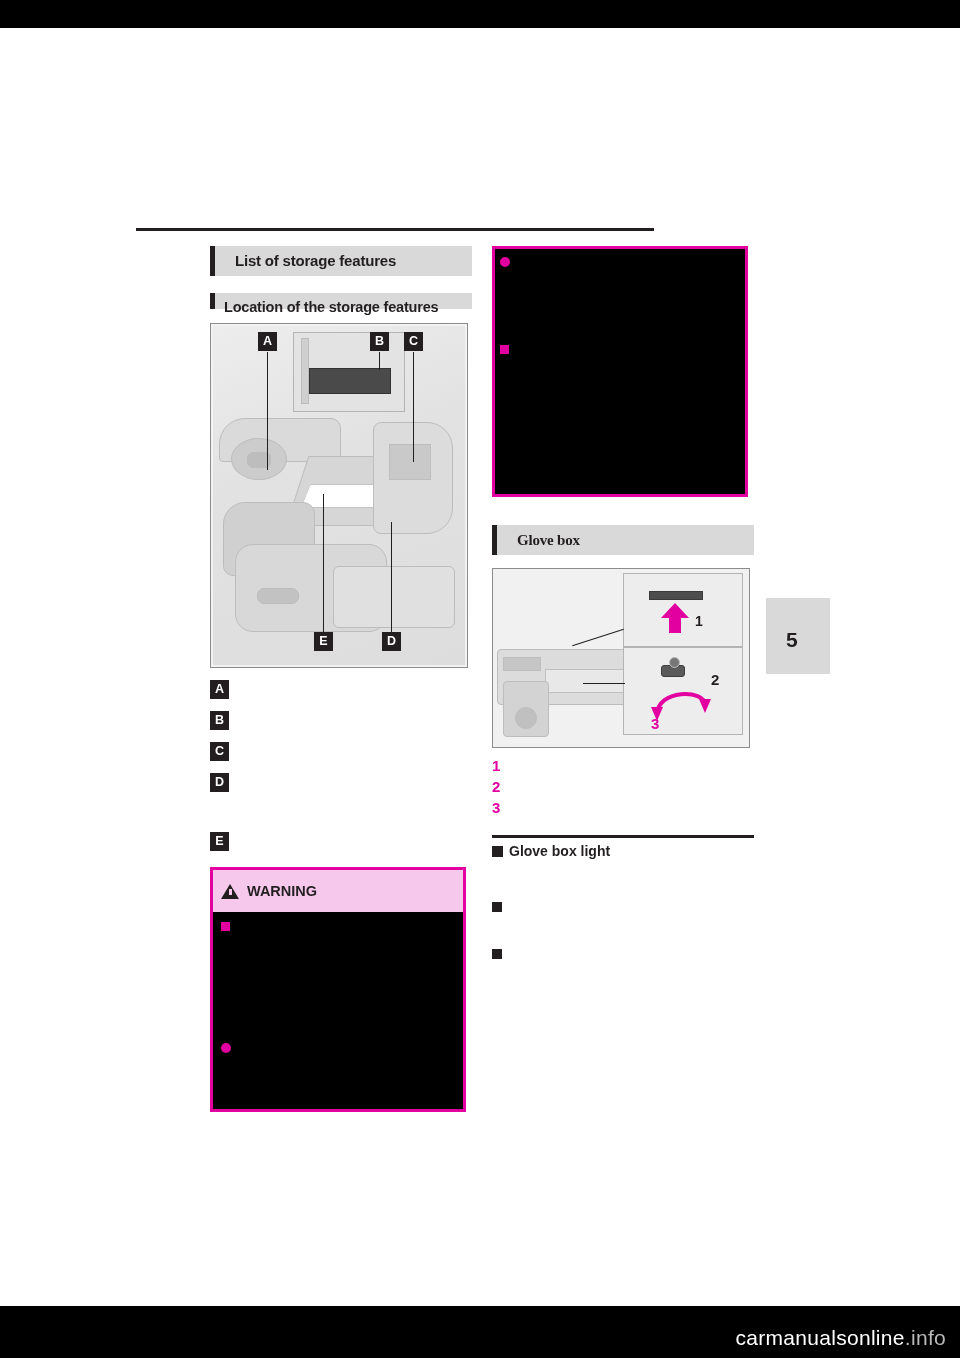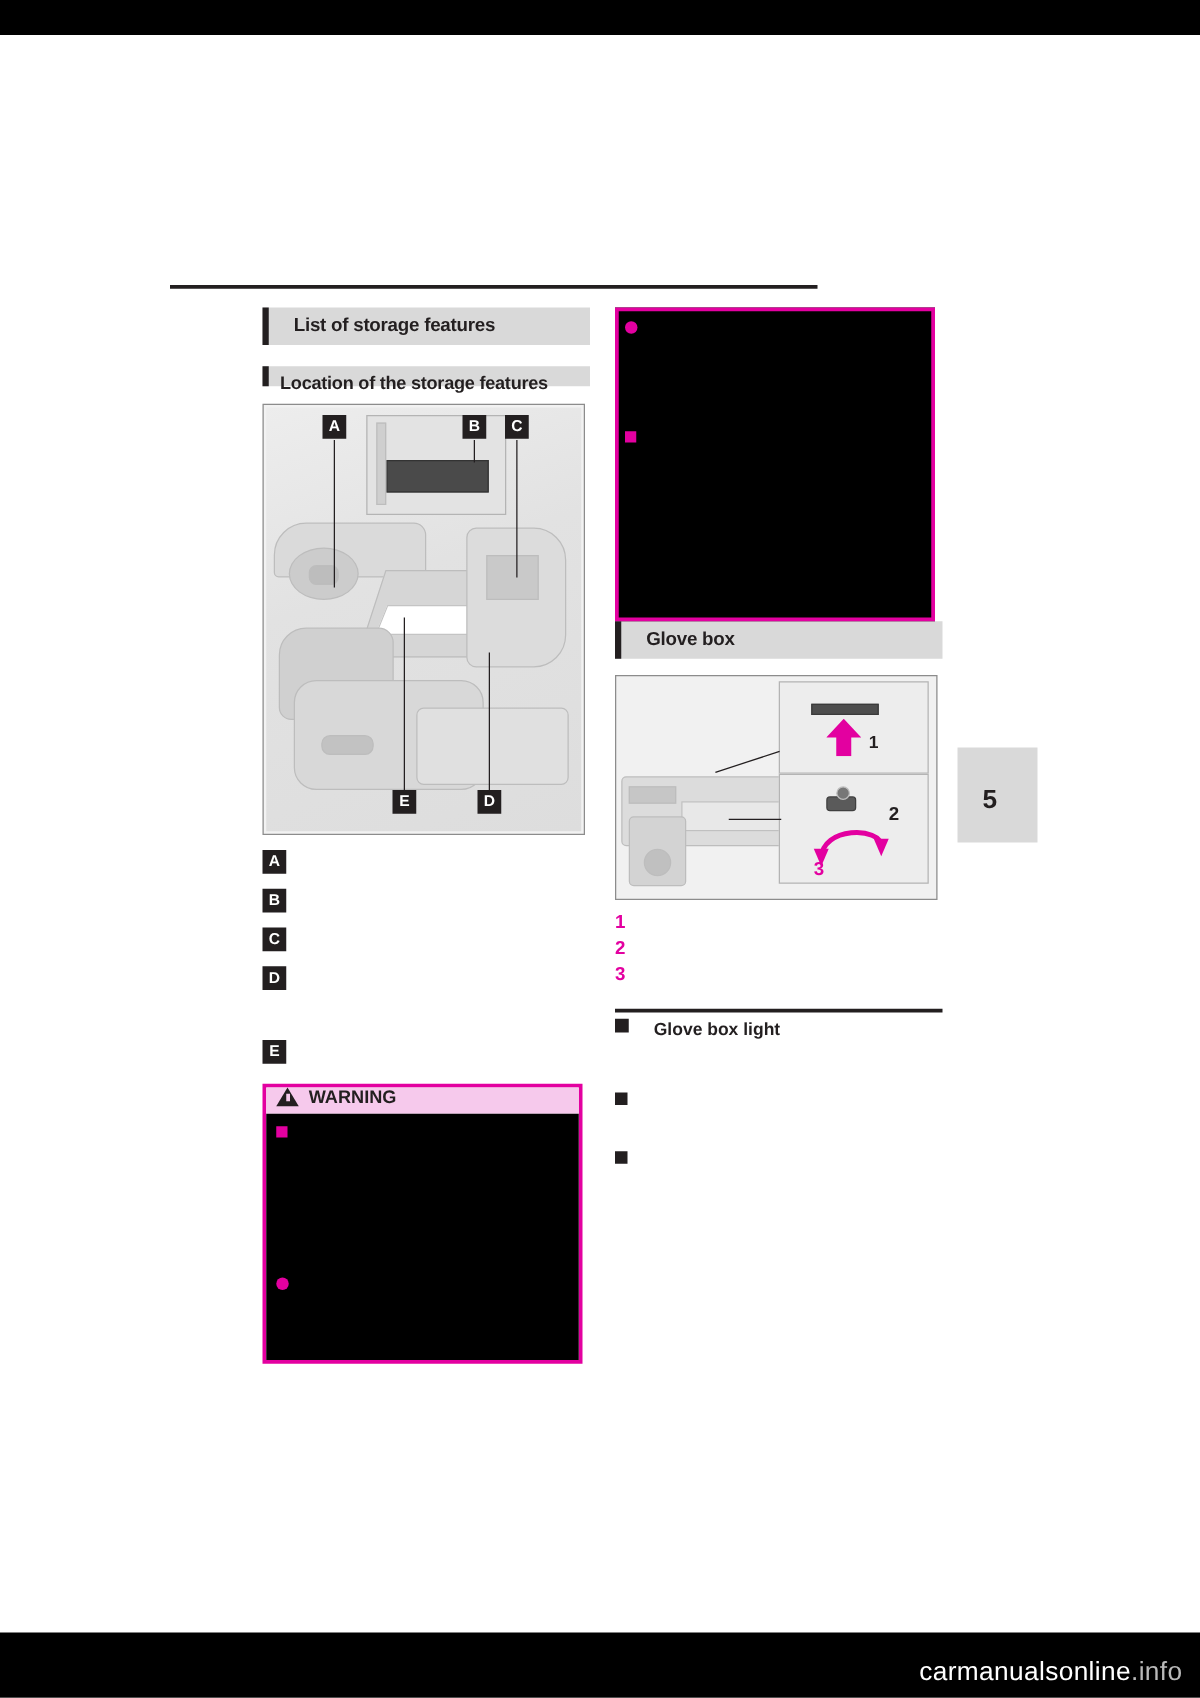--- a/index.html
+++ b/index.html
@@ -174,23 +174,23 @@
   }
 
   
   .warn-box {
     margin-top: 16px;
     border: 3px solid #e300a0;
     width: 250px;
   }
   .warn-head {
     background: #f6c9ec;
-    height: 21px;
+    height: 42px;
     display: flex;
-    align-items: flex-start;
+    align-items: center;
     padding-left: 8px;
   }
   .warn-tri {
     width: 0; height: 0;
     border-left: 9px solid transparent;
     border-right: 9px solid transparent;
     border-bottom: 15px solid #231f20;
     position: relative;
   }
   .warn-tri-inner {
@@ -266,21 +266,21 @@
     margin-left: 4px;
   }
 
   .rule-head {
     margin-top: 18px;
     border-top: 3px solid #231f20;
     padding-top: 5px;
   }
   .sq-head {
     display: flex;
-    gap: 14px;
+    align-items: center;
   }
   .sq-mark {
     width: 11px; height: 11px;
     background: #231f20;
     flex: 0 0 11px;
   }
   .sq-title {
     font-size: 14px;
     font-weight: bold;
     color: #231f20;
@@ -406,21 +406,21 @@
 
   </div>
 
   <div class="col-right">
 
     <div class="right-black-box">
       <div class="bullet-dot" style="left:5px; top:8px;"></div>
       <div class="bullet-sq" style="left:5px; top:96px;"></div>
     </div>
 
-    <div class="section-title" style="">Glove box</div>
+    <div class="section-title" style="margin-top:28px;font-family:Liberation Serif, serif;">Glove box</div>
 
     <div class="glove-illus">
 
       <div class="car-shape" style="left:4px; top:80px; width:130px; height:54px; border-radius:4px; background:#dcdcdc;"></div>
       <div class="car-shape" style="left:10px; top:88px; width:36px; height:12px; background:#c6c6c6;"></div>
       <div class="car-shape" style="left:52px; top:100px; width:86px; height:22px; background:#e8e8e8; border-color:#c0c0c0;"></div>
       <div class="car-shape" style="left:10px; top:112px; width:44px; height:54px; border-radius:4px; background:#d3d3d3;"></div>
       <div class="car-shape" style="left:22px; top:138px; width:20px; height:20px; border-radius:50%; background:#c0c0c0;"></div>
 
       <div class="inset-box" style="left:130px; top:4px; width:118px; height:72px; background:#ededed;"></div>

